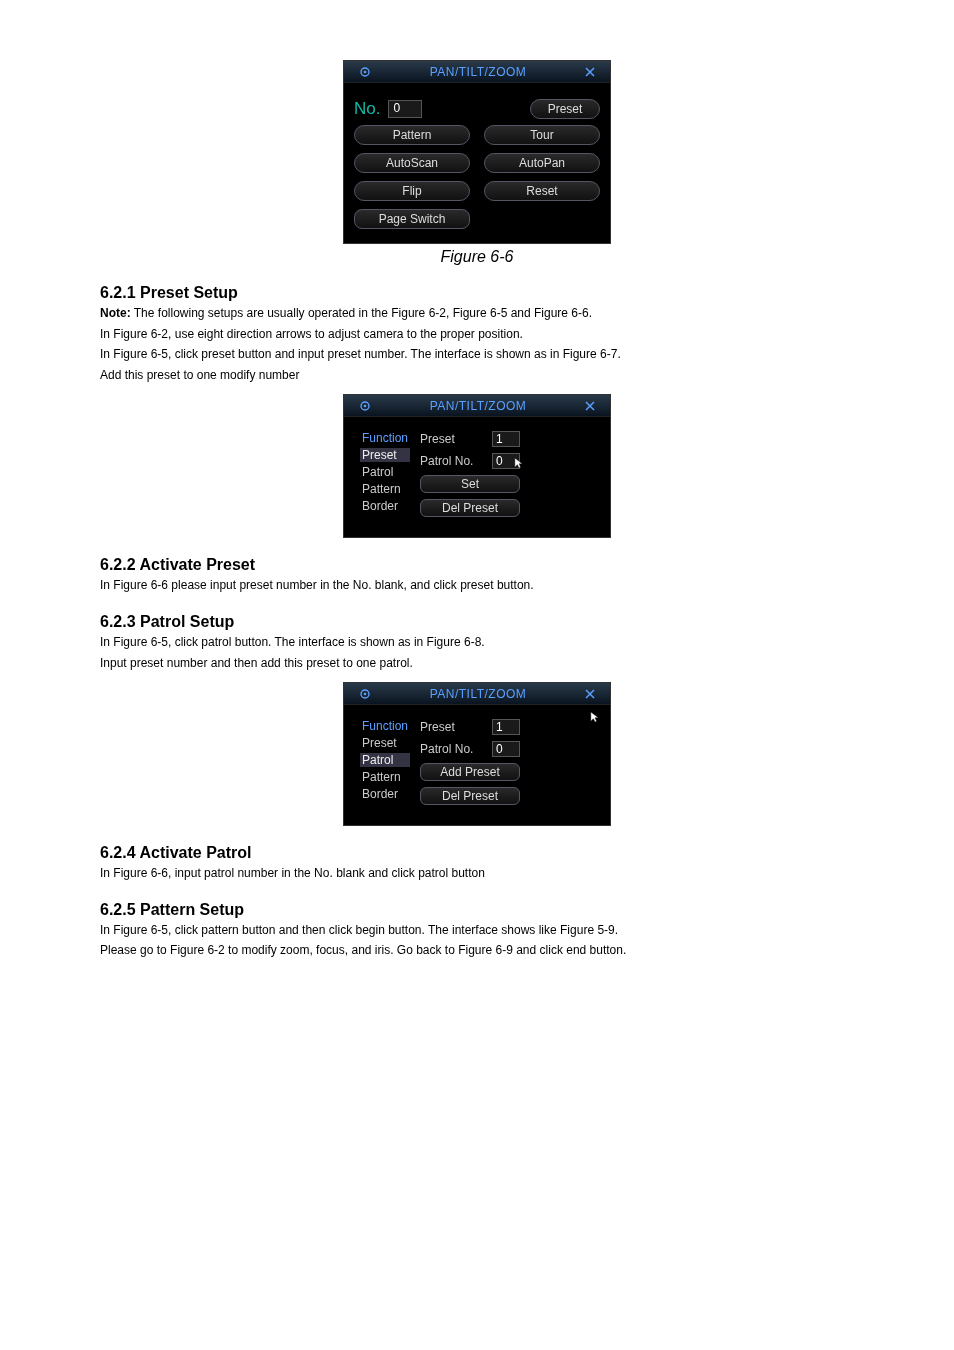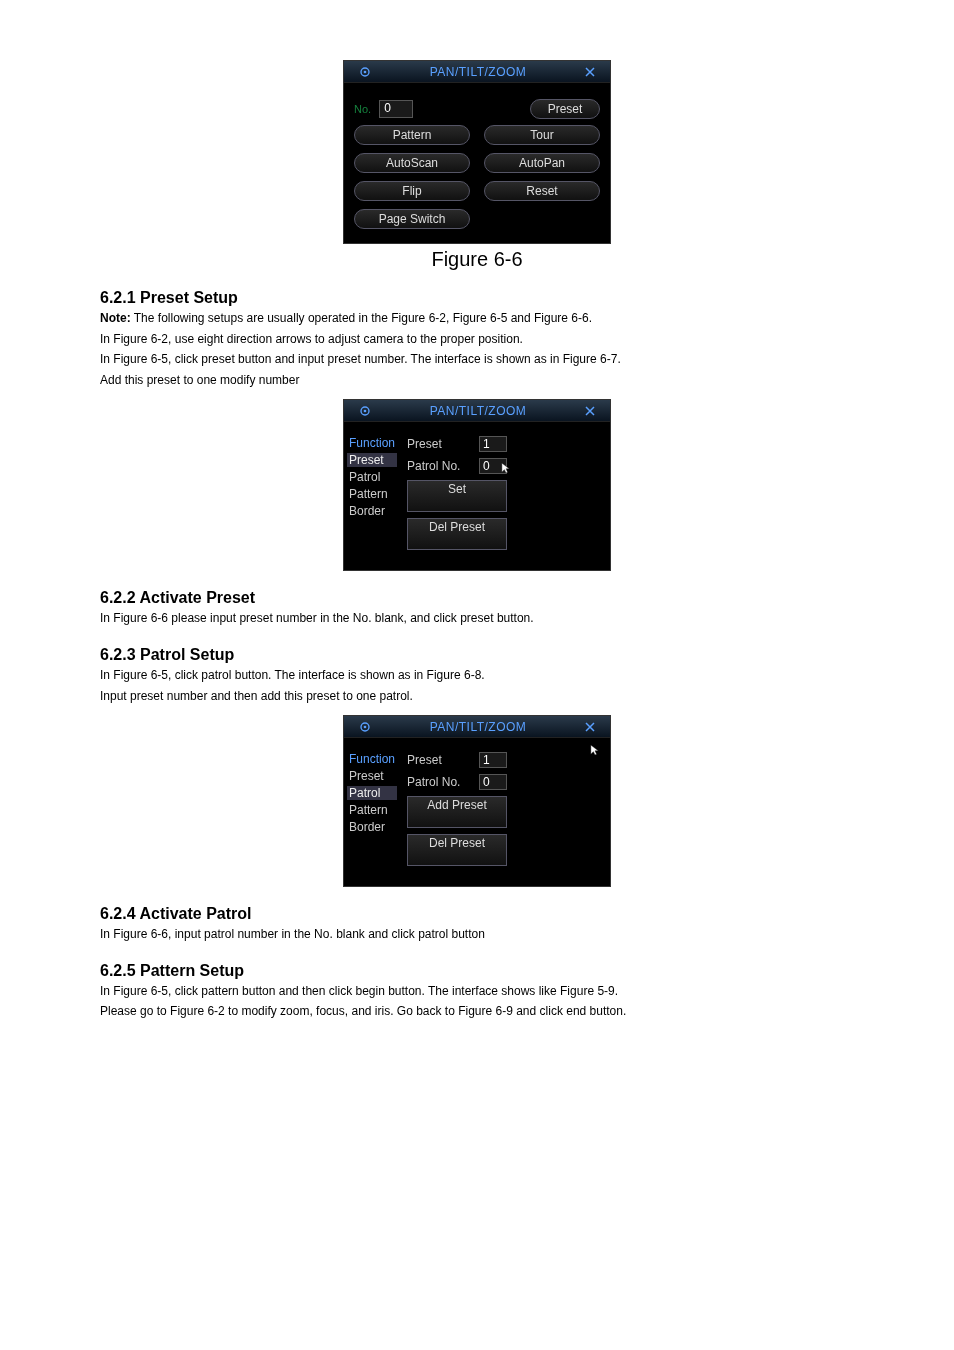--- a/index.html
+++ b/index.html
@@ -5,21 +5,21 @@
   * { box-sizing: border-box; margin: 0; padding: 0; }
   body {
     width: 954px;
     background: #fff;
     font-family: Arial, Helvetica, sans-serif;
     font-size: 16px;
     color: #000;
     padding: 50px 100px 80px 100px;
   }
   .figure-wrap { text-align: center; margin: 10px 0 6px 0; }
-  .figure-caption { font-size: 20px; margin-top: 4px; }
+  .figure-caption { font-size: 16px; margin-top: 4px; font-style: italic; }
   .panel {
     display: inline-block;
     width: 268px;
     background: #000;
     border: 1px solid #333;
     text-align: left;
     vertical-align: top;
     position: relative;
   }
   .panel-title {
@@ -44,21 +44,21 @@
     display: inline-flex; align-items: center; justify-content: center;
   }
   .close-icon {
     width: 16px; height: 16px;
     color: #5aa0ff;
     font-size: 11px;
     display: inline-flex; align-items: center; justify-content: center;
   }
   .panel-body { padding: 10px 10px 14px 10px; background:#000;}
   .row { display: flex; align-items: center; gap: 8px; margin: 6px 0; }
-  .lbl { color: #15803d; font-size: 11px; }
+  .lbl { color: #14b8a6; font-size: 17px; }
   .fld {
     background: #1a1a1a;
     border: 1px solid #555;
     color: #fff;
     font-size: 12px;
     width: 34px;
     height: 18px;
     padding: 0 4px;
   }
   .btn {
@@ -74,38 +74,38 @@
     border-radius: 10px;
     padding: 0 10px;
   }
   .btn-sm { min-width: 70px; }
   .grid2 {
     display: grid;
     grid-template-columns: 1fr 1fr;
     gap: 8px 14px;
     margin-top: 4px;
   }
-  .grid2 .wide { grid-column: 1 / 2; }
+  .grid2 .wide { grid-column: 1 / 2; border-radius: 8px; }
   .section-title { font-weight: bold; font-size: 16px; margin-top: 18px; margin-bottom: 2px;}
   p { font-size: 12px; line-height: 1.55; margin: 2px 0; }
   .note-label { font-weight: bold; }
 
-  .func-body { display: flex; gap: 10px; background:#000; padding: 14px 12px 20px 3px;}
+  .func-body { display: flex; gap: 10px; background:#000; padding: 14px 12px 20px 16px;}
   .func-list { display:flex; flex-direction:column; font-size:12px; color:#ccc; gap:3px;}
   .func-list .sel { background: #334; color: #eee; padding: 0 2px;}
   .func-list span { padding: 0 2px; }
   .right-col { display:flex; flex-direction:column; gap:6px; }
   .right-row { display:flex; align-items:center; gap:8px;}
   .right-row .lbl2 { color:#ccc; font-size:12px; width:64px;}
   .right-row .fld2 { background:#1a1a1a; border:1px solid #555; color:#fff; font-size:12px; width:28px; height:16px; padding:0 3px;}
   .btn2 {
-    display:inline-block; min-width:84px; height:32px; line-height:16px;
+    display:inline-block; min-width:84px; height:18px; line-height:16px;
     text-align:center; color:#ddd; font-size:12px;
     background:linear-gradient(#2a2a2a,#111);
-    border:1px solid #556; border-radius:0; padding:0 8px;
+    border:1px solid #556; border-radius:6px; padding:0 8px;
   }
   .cursor {
     position:absolute;
     width:10px;height:12px;
     color:#fff;font-size:12px;line-height:12px;
     pointer-events:none;
   }
 </style>
 </head>
 <body>

